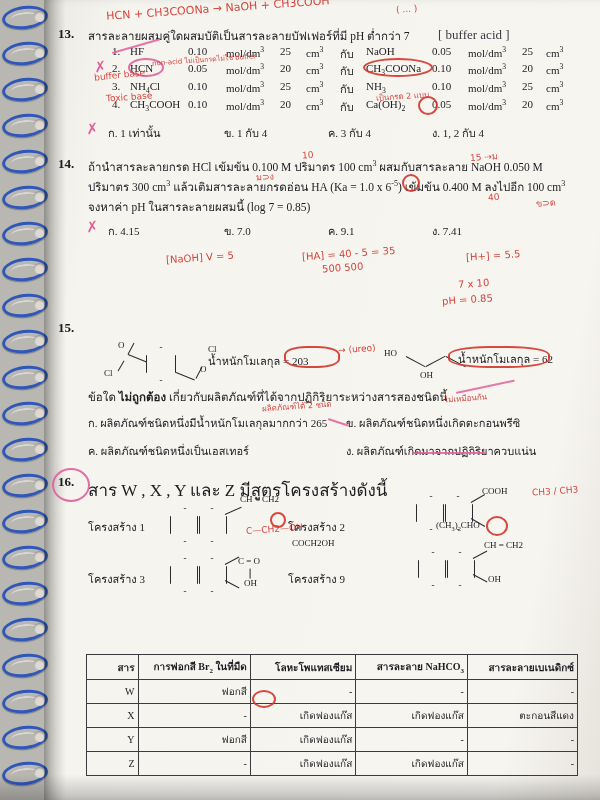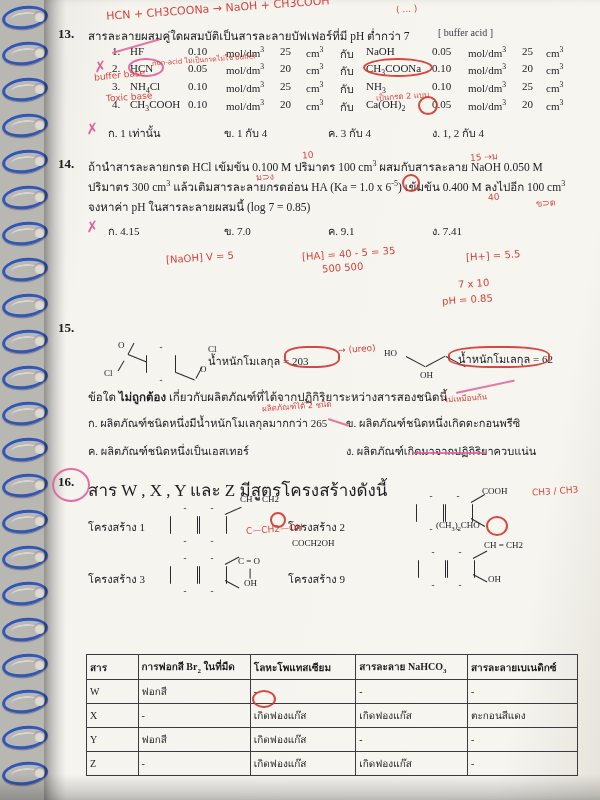--- a/index.html
+++ b/index.html
@@ -57,21 +57,21 @@
   
   .hw{position:absolute;color:#d2352c;font-family:"DejaVu Sans", sans-serif;font-size:9px;opacity:.92;transform:rotate(-4deg);white-space:nowrap;}
   .hw.big{font-size:11px;}
   .strike{position:absolute;height:2px;background:#e0609b;transform-origin:left center;opacity:.85;border-radius:2px;}
   .circle-an{position:absolute;border:2px solid #e0609b;border-radius:50%;opacity:.9;}
   .circle-an.red{border-color:#d2352c;}
   .xmark{position:absolute;color:#e0609b;font-size:15px;font-weight:bold;font-family:"DejaVu Sans",sans-serif;transform:rotate(-8deg);}
 
   
   table.res{position:absolute;border-collapse:collapse;font-size:10px;}
-  table.res td,table.res th{border:1px solid #3a3a40;padding:4px 3px;text-align:left;font-weight:normal;}
+  table.res td,table.res th{border:1px solid #3a3a40;padding:4px 3px;text-align:right;font-weight:normal;}
   table.res th{font-weight:bold;}
 
   
   .mol{position:absolute;}
   .bond{position:absolute;background:#2a2a30;height:1.2px;transform-origin:left center;}
   .hexa{position:absolute;width:30px;height:34px;}
   .hexa:before{content:"";position:absolute;inset:0;border:1.3px solid #2a2a30;
       clip-path:polygon(50% 0%,100% 25%,100% 75%,50% 100%,0% 75%,0% 25%);
       background:transparent;}
   .lbl{position:absolute;font-size:9px;font-family:"Liberation Serif",serif;color:#1d1d22;white-space:nowrap;}
@@ -131,21 +131,21 @@
   <div class="edge-shadow"></div>
   <div class="bottom-shadow"></div>
 
   <div class="content">
 
     <div class="hw big" style="left:40px;top:2px;">HCN + CH3COONa → NaOH + CH3COOH</div>
     <div class="hw" style="left:330px;top:4px;">( ... )</div>
 
     <div class="qnum" style="left:-8px;top:26px;">13.</div>
     <div class="txt" style="left:22px;top:27px;font-size:11.5px;">สารละลายผสมคู่ใดผสมบัติเป็นสารละลายบัฟเฟอร์ที่มี pH ต่ำกว่า 7</div>
-    <div class="txt" style="left:372px;top:27px;font-size:10px;color:#3a3a45;">[ buffer acid ]</div>
+    <div class="txt" style="left:372px;top:27px;font-size:13px;color:#3a3a45;">[ buffer acid ]</div>
 
     <div>
       <span class="txt" style="left:46px;top:45px;">1.</span>
       <span class="txt" style="left:64px;top:45px;">HF</span>
       <span class="txt" style="left:122px;top:45px;">0.10</span>
       <span class="txt" style="left:160px;top:45px;"><span>mol/dm</span><sup>3</sup></span>
       <span class="txt" style="left:214px;top:45px;">25</span>
       <span class="txt" style="left:240px;top:45px;"><span>cm</span><sup>3</sup></span>
       <span class="txt" style="left:274px;top:45px;">กับ</span>
       <span class="txt" style="left:300px;top:45px;">NaOH</span>

